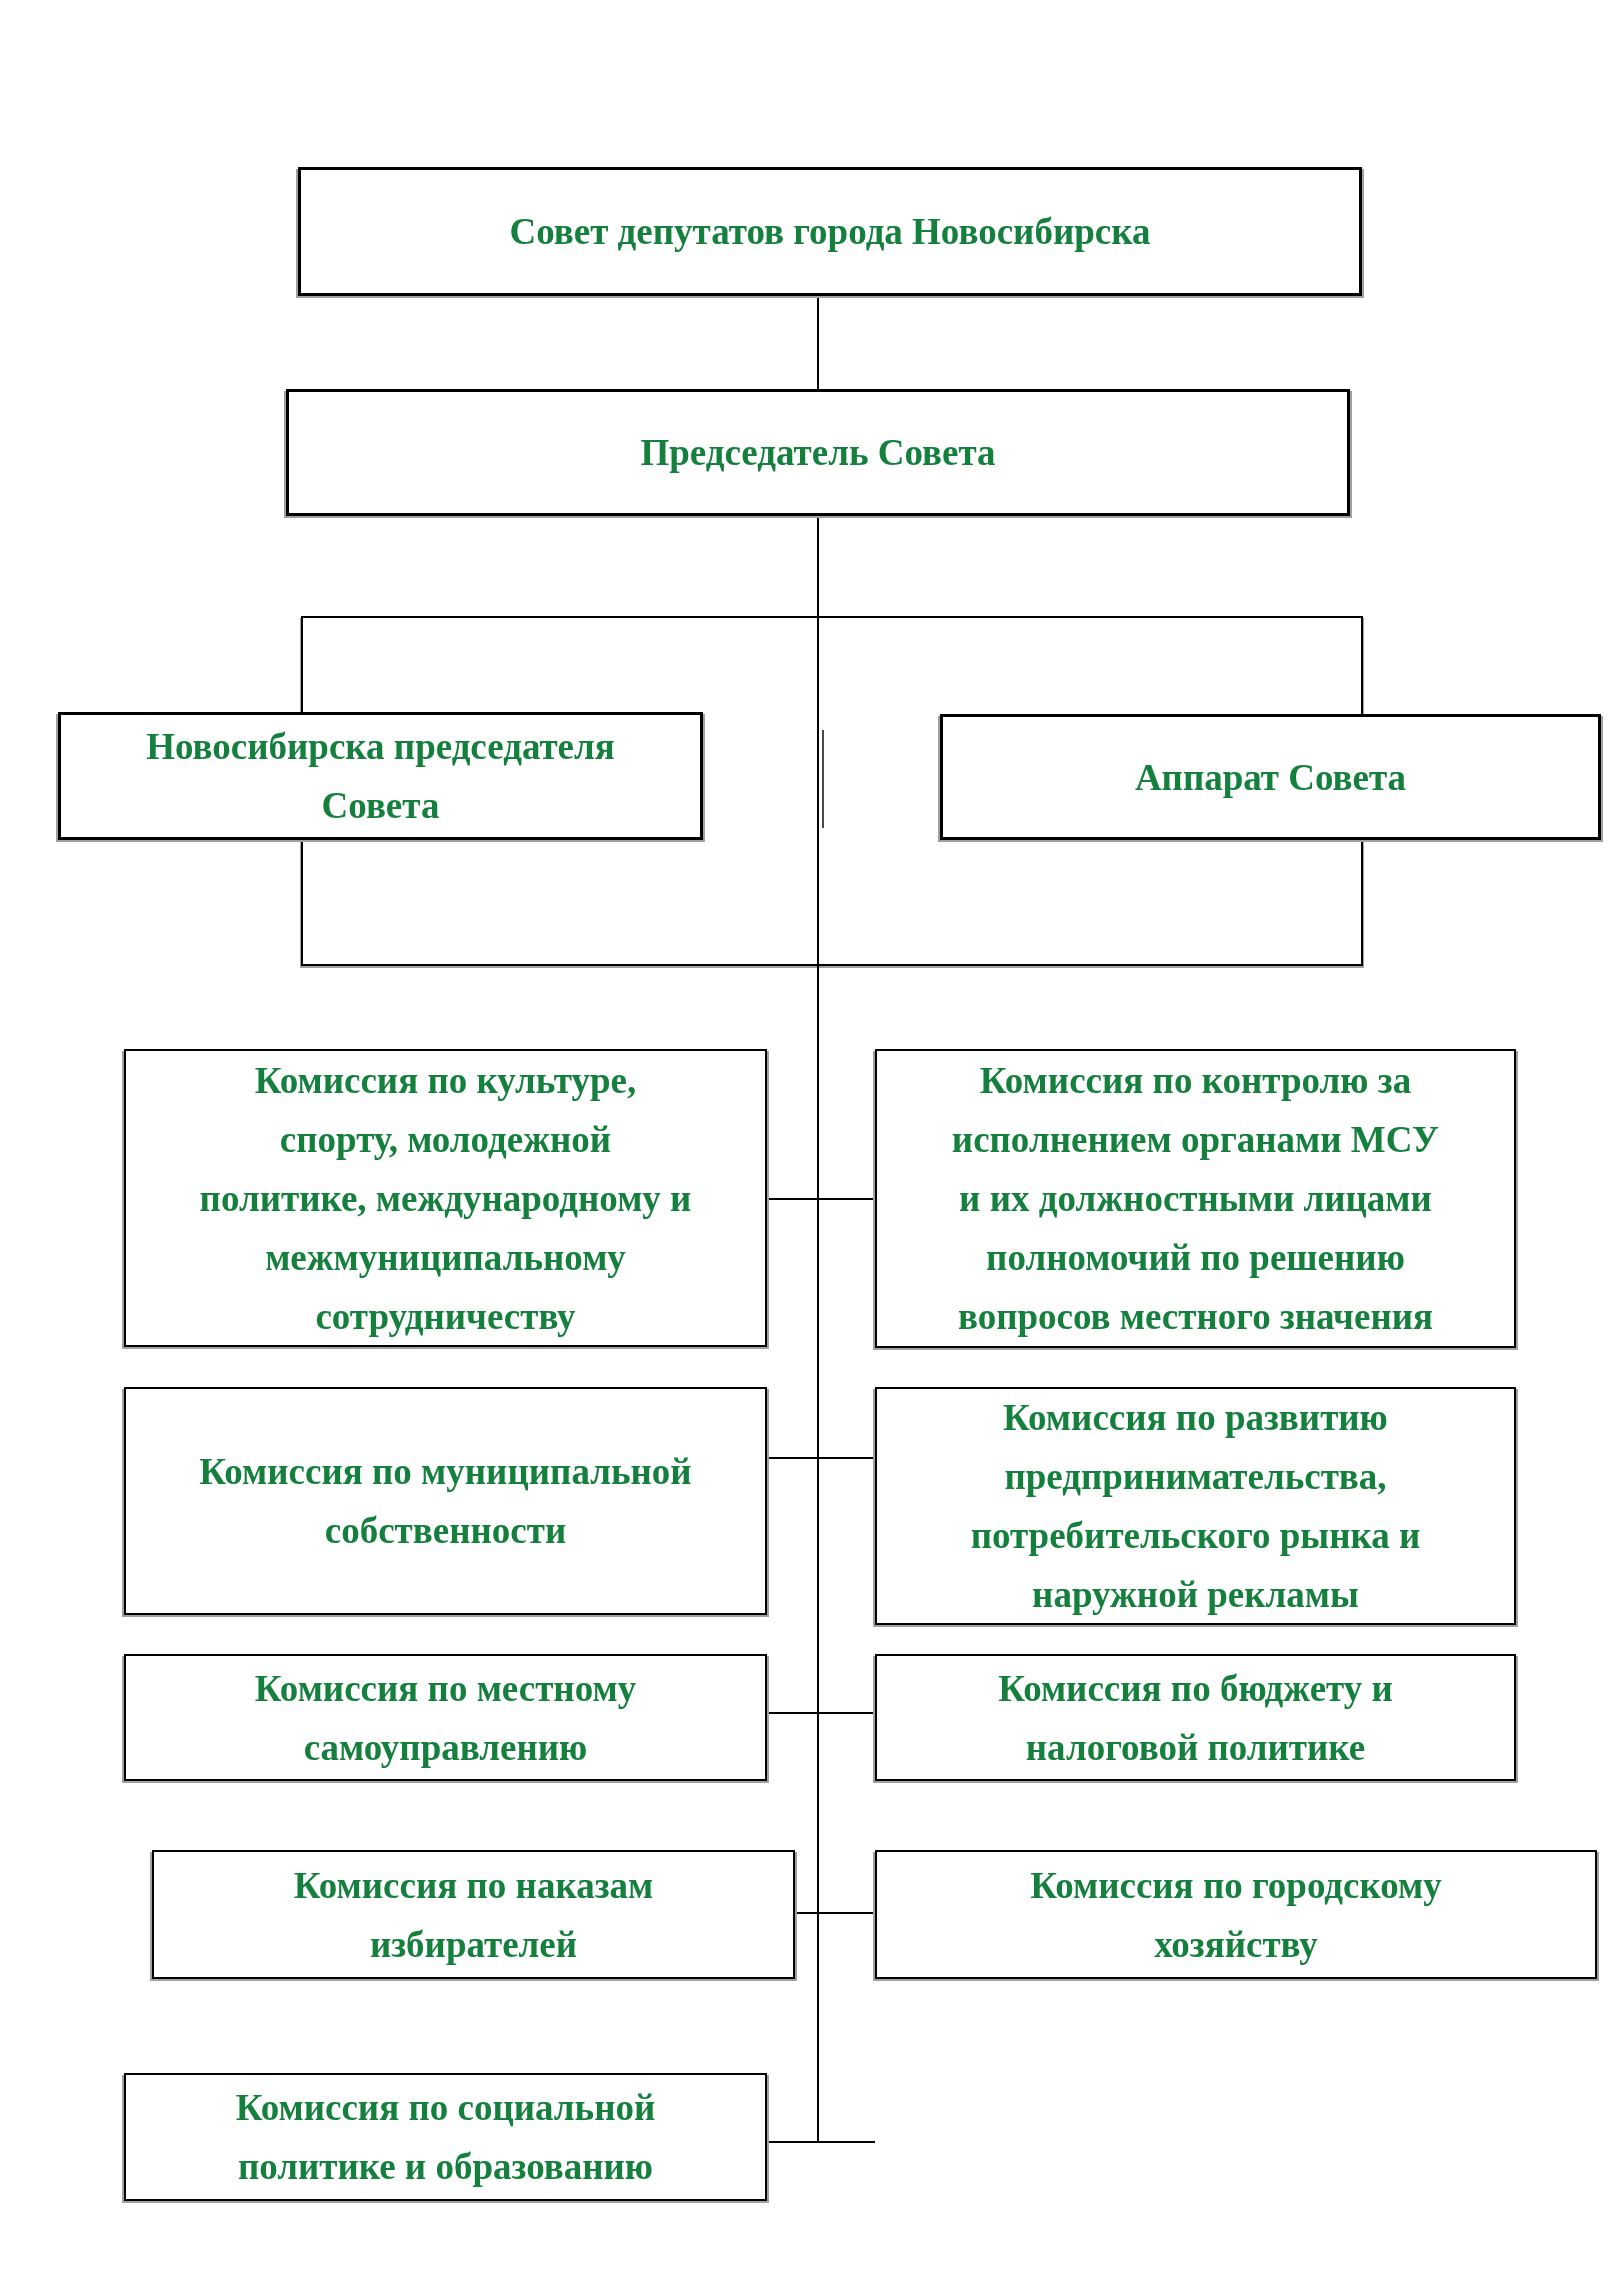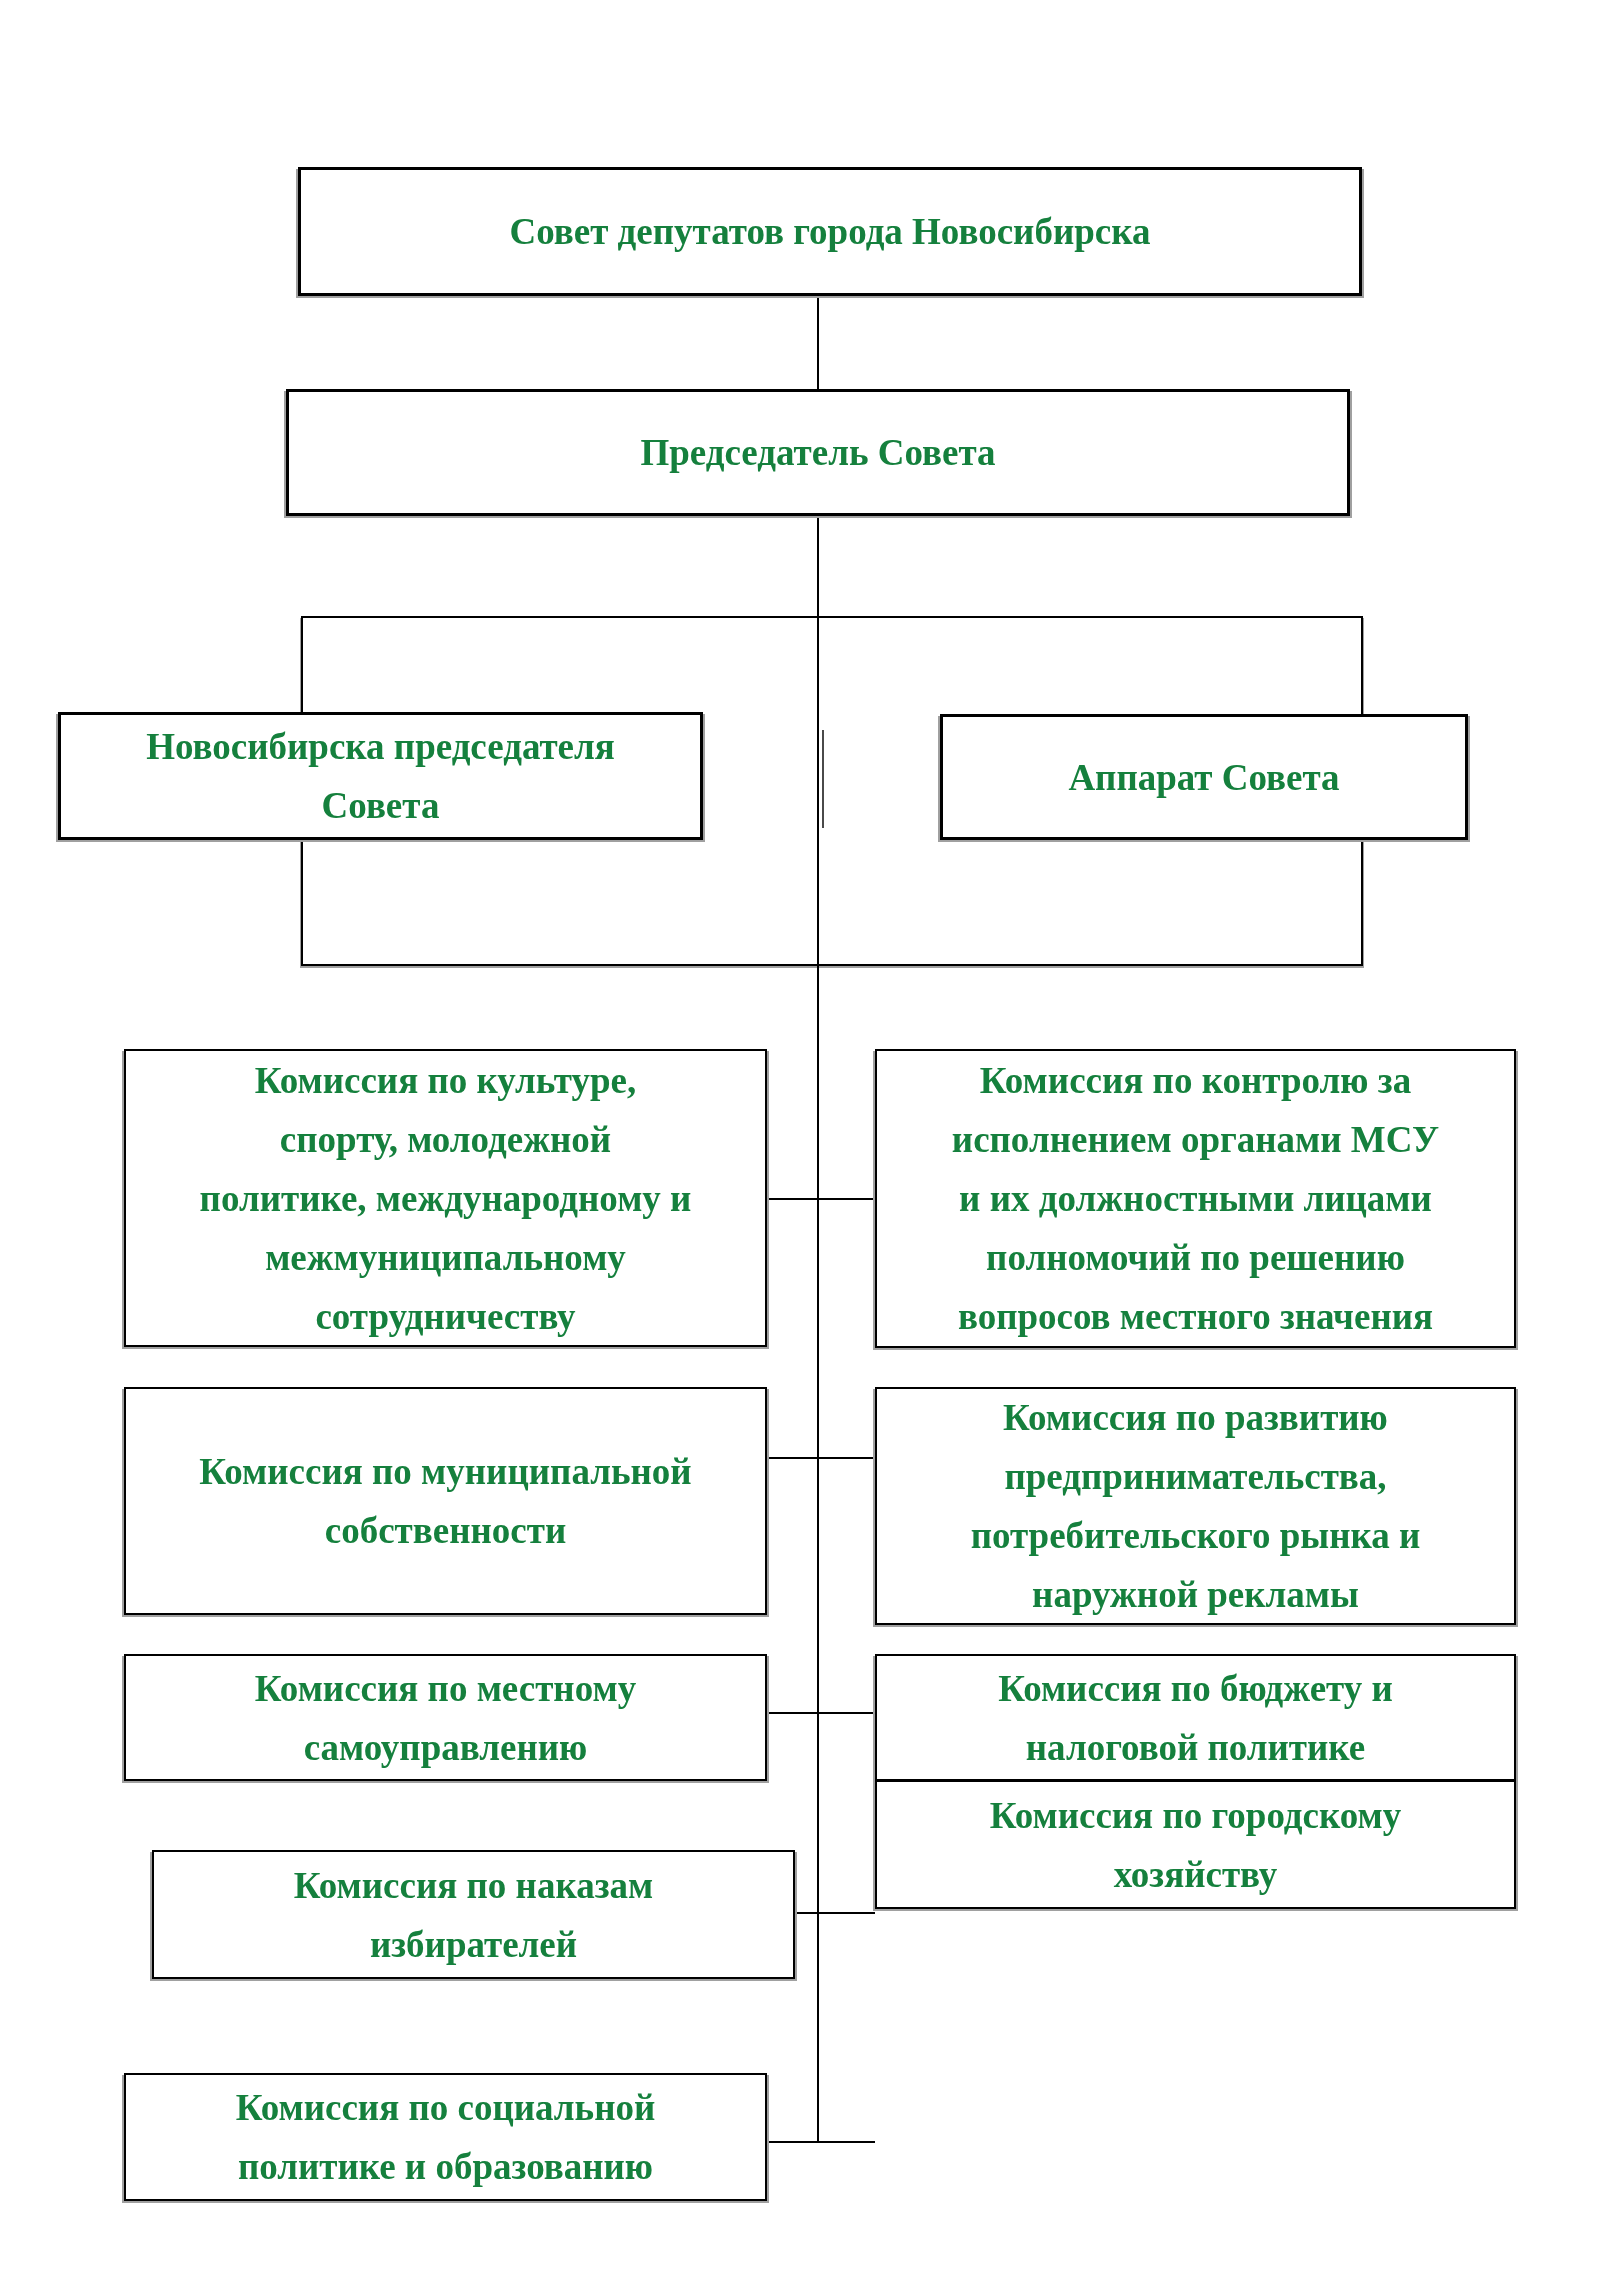--- a/index.html
+++ b/index.html
@@ -62,21 +62,21 @@
 
   <div class="vline" style="left:817px; top:517px; width:2px; height:1625px;"></div>
 
   <div class="ghost" style="left:822px; top:730px; width:2px; height:98px;"></div>
 
   <div class="bracket" style="left:301px; top:616px; width:1062px; height:350px;"></div>
 
   <div class="box" style="left:58px; top:712px; width:645px; height:128px;">Новосибирска председателя
 Совета</div>
 
-  <div class="box" style="left:940px; top:714px; width:528px; height:126px;">Аппарат Совета</div>
+  <div class="box" style="left:940px; top:714px; width:661px; height:126px;">Аппарат Совета</div>
 
   <div class="hline" style="left:767px; top:1198px; width:108px; height:2px;"></div>
   <div class="hline" style="left:767px; top:1457px; width:108px; height:2px;"></div>
   <div class="hline" style="left:767px; top:1712px; width:108px; height:2px;"></div>
   <div class="hline" style="left:767px; top:1912px; width:108px; height:2px;"></div>
   <div class="hline" style="left:767px; top:2141px; width:108px; height:2px;"></div>
 
   <div class="box thin" style="left:124px; top:1049px; width:643px; height:298px;">Комиссия по культуре,
 спорту, молодежной
 политике, международному и
@@ -102,18 +102,18 @@
 вопросов местного значения</div>
 
   <div class="box thin" style="left:875px; top:1387px; width:641px; height:238px;">Комиссия по развитию
 предпринимательства,
 потребительского рынка и
 наружной рекламы</div>
 
   <div class="box thin" style="left:875px; top:1654px; width:641px; height:127px;">Комиссия по бюджету и
 налоговой политике</div>
 
-  <div class="box thin" style="left:875px; top:1780px; width:641px; height:129px;">Комиссия по городскому
+  <div class="box thin" style="left:875px; top:1850px; width:722px; height:129px;">Комиссия по городскому
 хозяйству</div>
 
 
 </div>
 
 
 </body></html>

